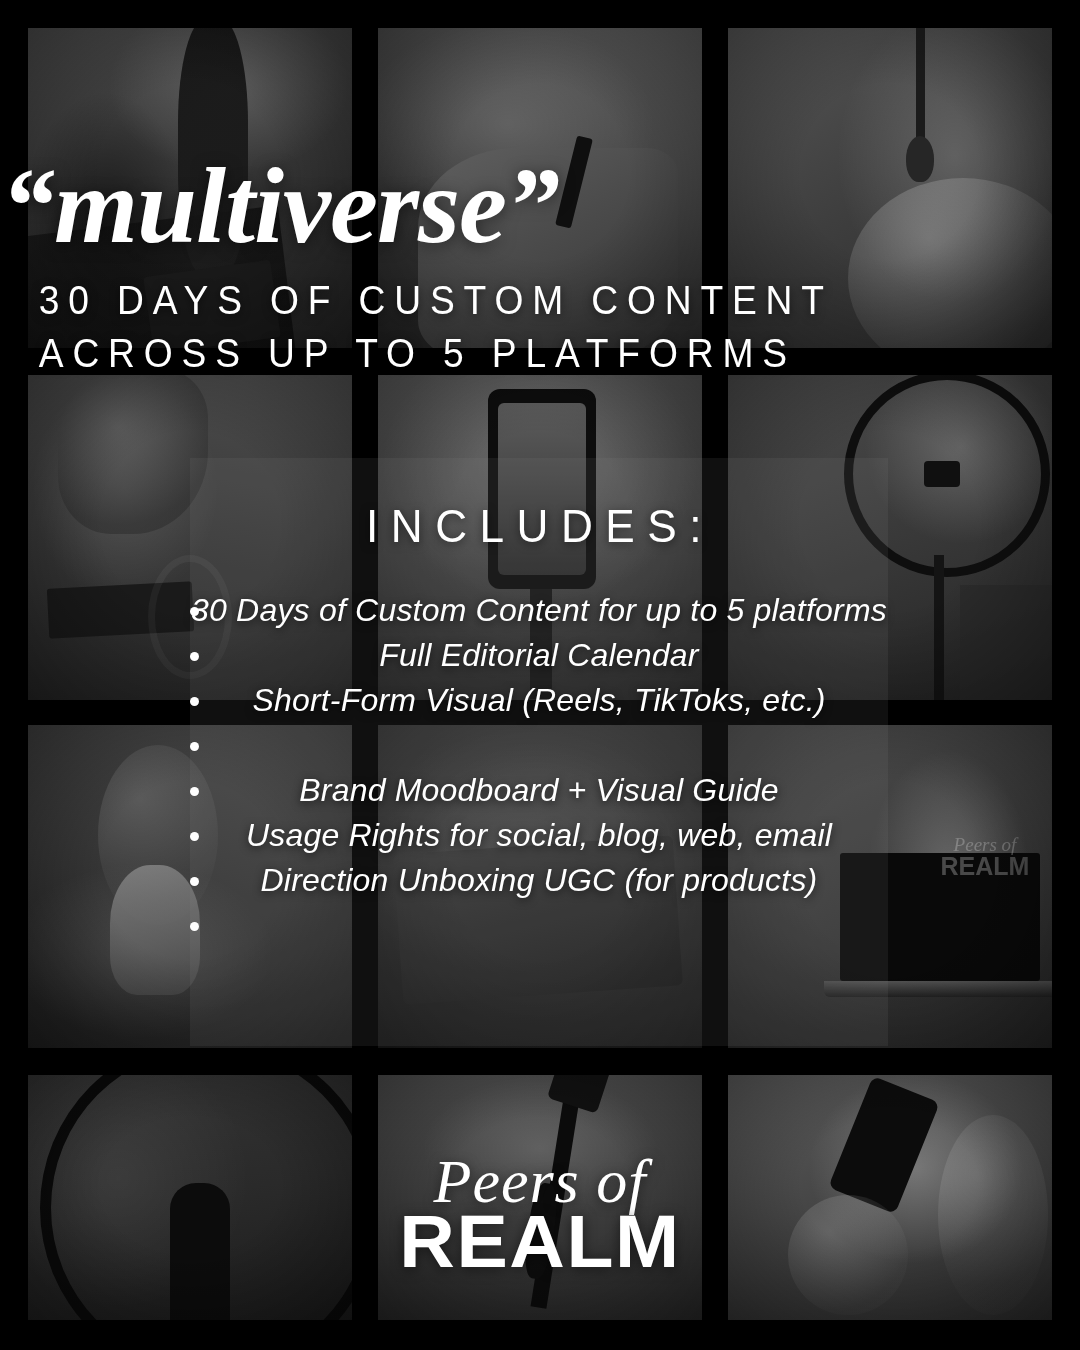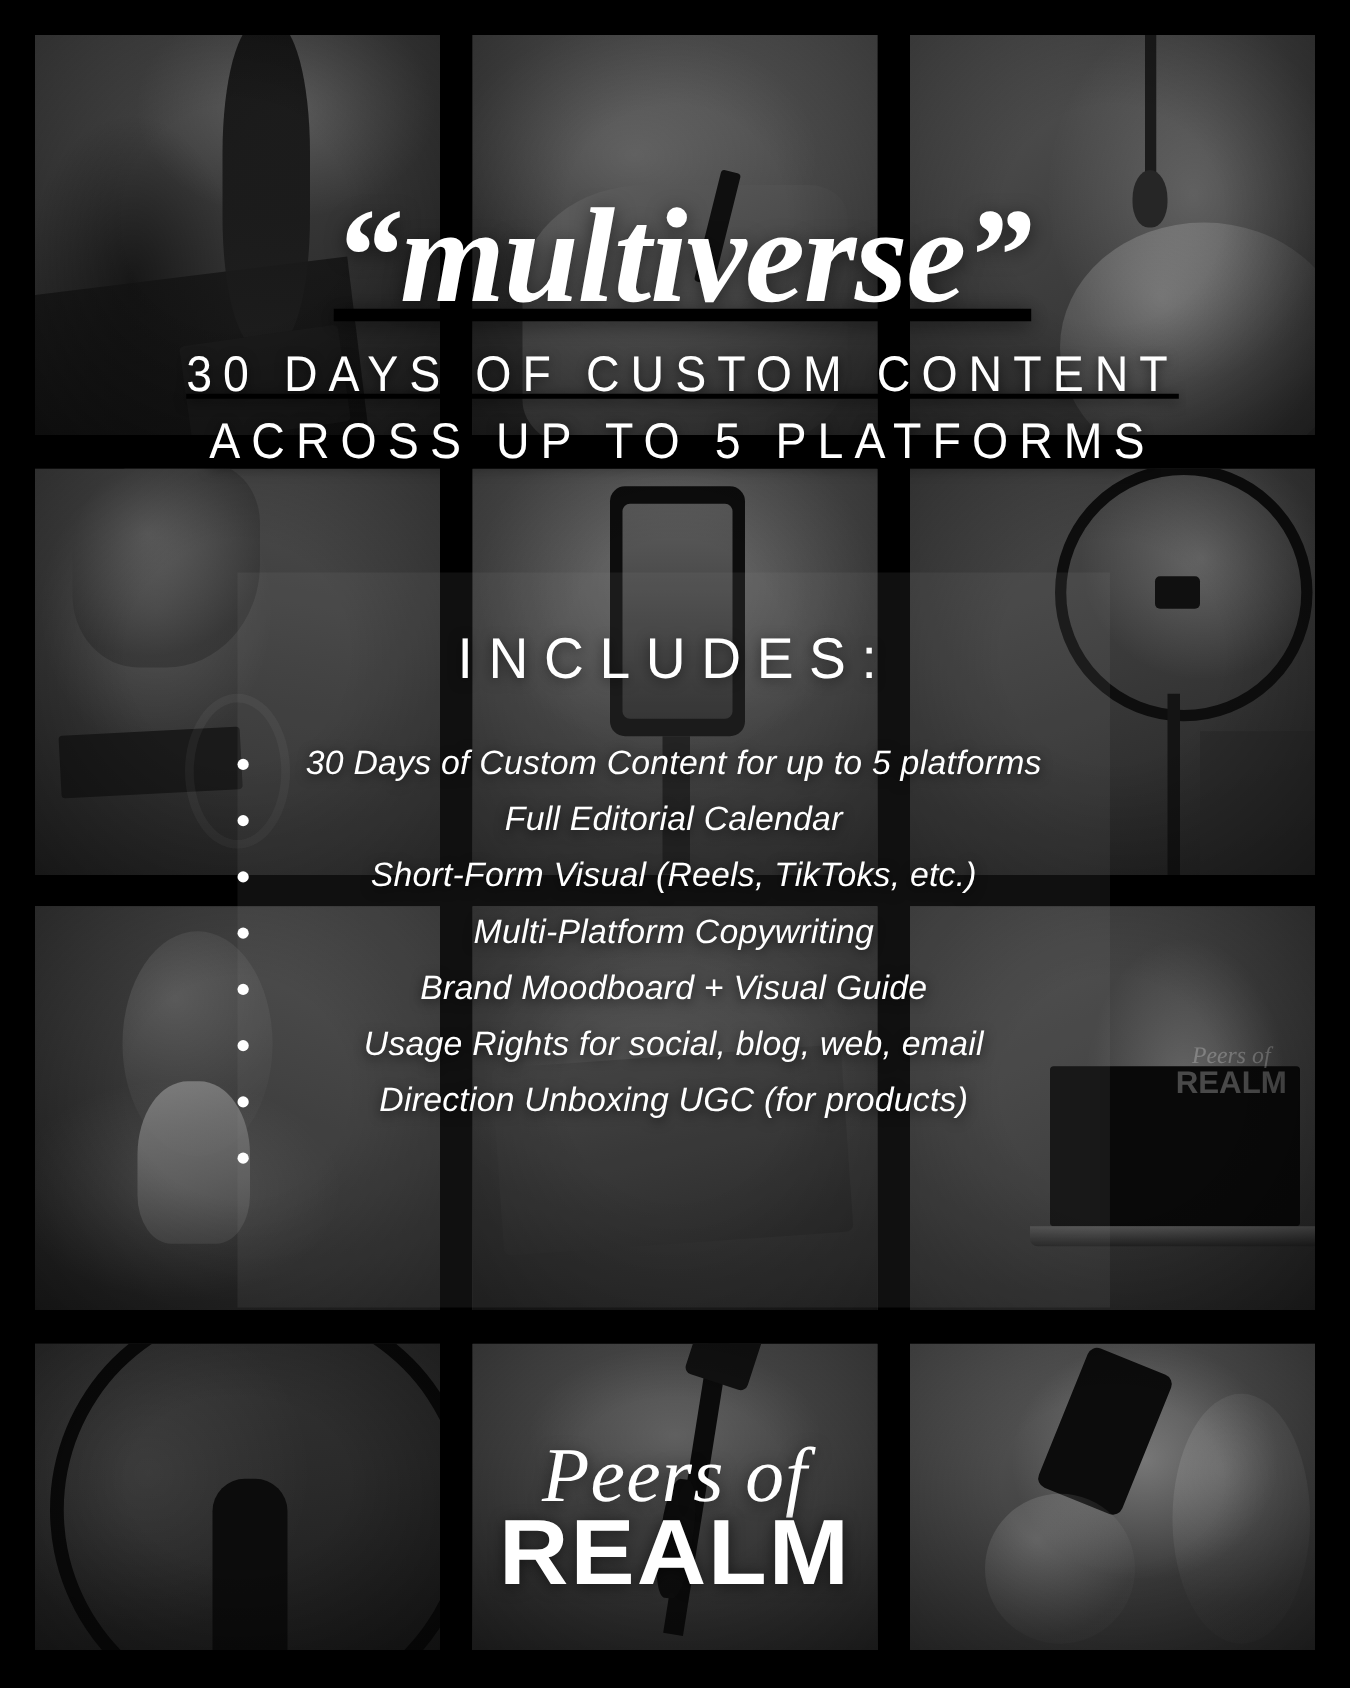--- a/index.html
+++ b/index.html
@@ -52,40 +52,40 @@
 
   
   .shape{position:absolute;}
   .ring{border:9px solid rgba(12,12,12,.85);border-radius:50%;}
   .ring2{border:7px solid rgba(235,235,235,.10);border-radius:50%;}
   .blob{border-radius:50%;background:radial-gradient(circle at 35% 30%,rgba(255,255,255,.30),rgba(255,255,255,.04) 70%);}
   .dark{background:linear-gradient(160deg,#141414,#0b0b0b);}
   .vign{position:absolute;inset:0;background:radial-gradient(ellipse 78% 78% at 50% 45%,rgba(0,0,0,0) 35%,rgba(0,0,0,.45) 100%);}
 
   
-  #headline{position:absolute;left:12px;right:0;top:152px;text-align:center;text-decoration:underline;}
+  #headline{position:absolute;left:1px;right:0;top:152px;}
   #word{font-family:"Liberation Serif","DejaVu Serif",serif;font-style:italic;font-weight:700;
         font-size:108px;line-height:1;color:#fff;letter-spacing:-1px;
         text-shadow:0 3px 16px rgba(0,0,0,.55);}
   .subline{font-family:"Liberation Sans",sans-serif;font-weight:400;color:#fff;
         font-size:40px;line-height:1.32;letter-spacing:9.5px;
         transform:scaleX(.93);text-shadow:0 2px 10px rgba(0,0,0,.6);}
 
   
   #panel{position:absolute;left:190px;top:458px;width:698px;height:588px;
          background:rgba(150,150,150,.11);backdrop-filter:saturate(.6);}
   #includes-title{position:absolute;left:0;right:0;top:499px;text-align:center;
          color:#fff;font-size:46px;letter-spacing:13px;font-weight:400;
          transform:scaleX(.96);text-shadow:0 2px 10px rgba(0,0,0,.55);}
   #bullets{position:absolute;left:186px;top:588px;width:706px;}
   .bullet{position:relative;height:45px;display:flex;align-items:center;}
   .bullet .dot{position:absolute;left:4px;top:50%;width:9px;height:9px;margin-top:-4px;
          border-radius:50%;background:#fff;}
   .bullet .btxt{width:100%;text-align:center;color:#fff;font-style:italic;
-         font-size:27px;line-height:1.1;letter-spacing:.2px;
+         font-size:32px;line-height:1.1;letter-spacing:.2px;
          text-shadow:0 2px 9px rgba(0,0,0,.7);}
 
   
   #logo{position:absolute;left:379px;top:1152px;width:322px;text-align:center;}
   #logo-script{font-family:"Liberation Serif","DejaVu Serif",serif;font-style:italic;
          font-weight:400;font-size:62px;line-height:.96;color:#fff;letter-spacing:1px;
          text-shadow:0 2px 12px rgba(0,0,0,.55);}
   #logo-word{font-family:"Liberation Sans",sans-serif;font-weight:700;font-size:74px;
          line-height:.92;color:#fff;letter-spacing:1.5px;margin-top:-4px;
          transform:scaleX(1.04);text-shadow:0 2px 12px rgba(0,0,0,.55);}
@@ -212,21 +212,20 @@
     <div class="bullet">
       <span class="dot"></span>
       <span class="btxt">Full Editorial Calendar</span>
     </div>
     <div class="bullet">
       <span class="dot"></span>
       <span class="btxt">Short-Form Visual (Reels, TikToks, etc.)</span>
     </div>
     <div class="bullet">
       <span class="dot"></span>
-      <span class="btxt">Multi-Platform Copywriting</span>
     </div>
     <div class="bullet">
       <span class="dot"></span>
       <span class="btxt">Brand Moodboard + Visual Guide</span>
     </div>
     <div class="bullet">
       <span class="dot"></span>
       <span class="btxt">Usage Rights for social, blog, web, email</span>
     </div>
     <div class="bullet">

